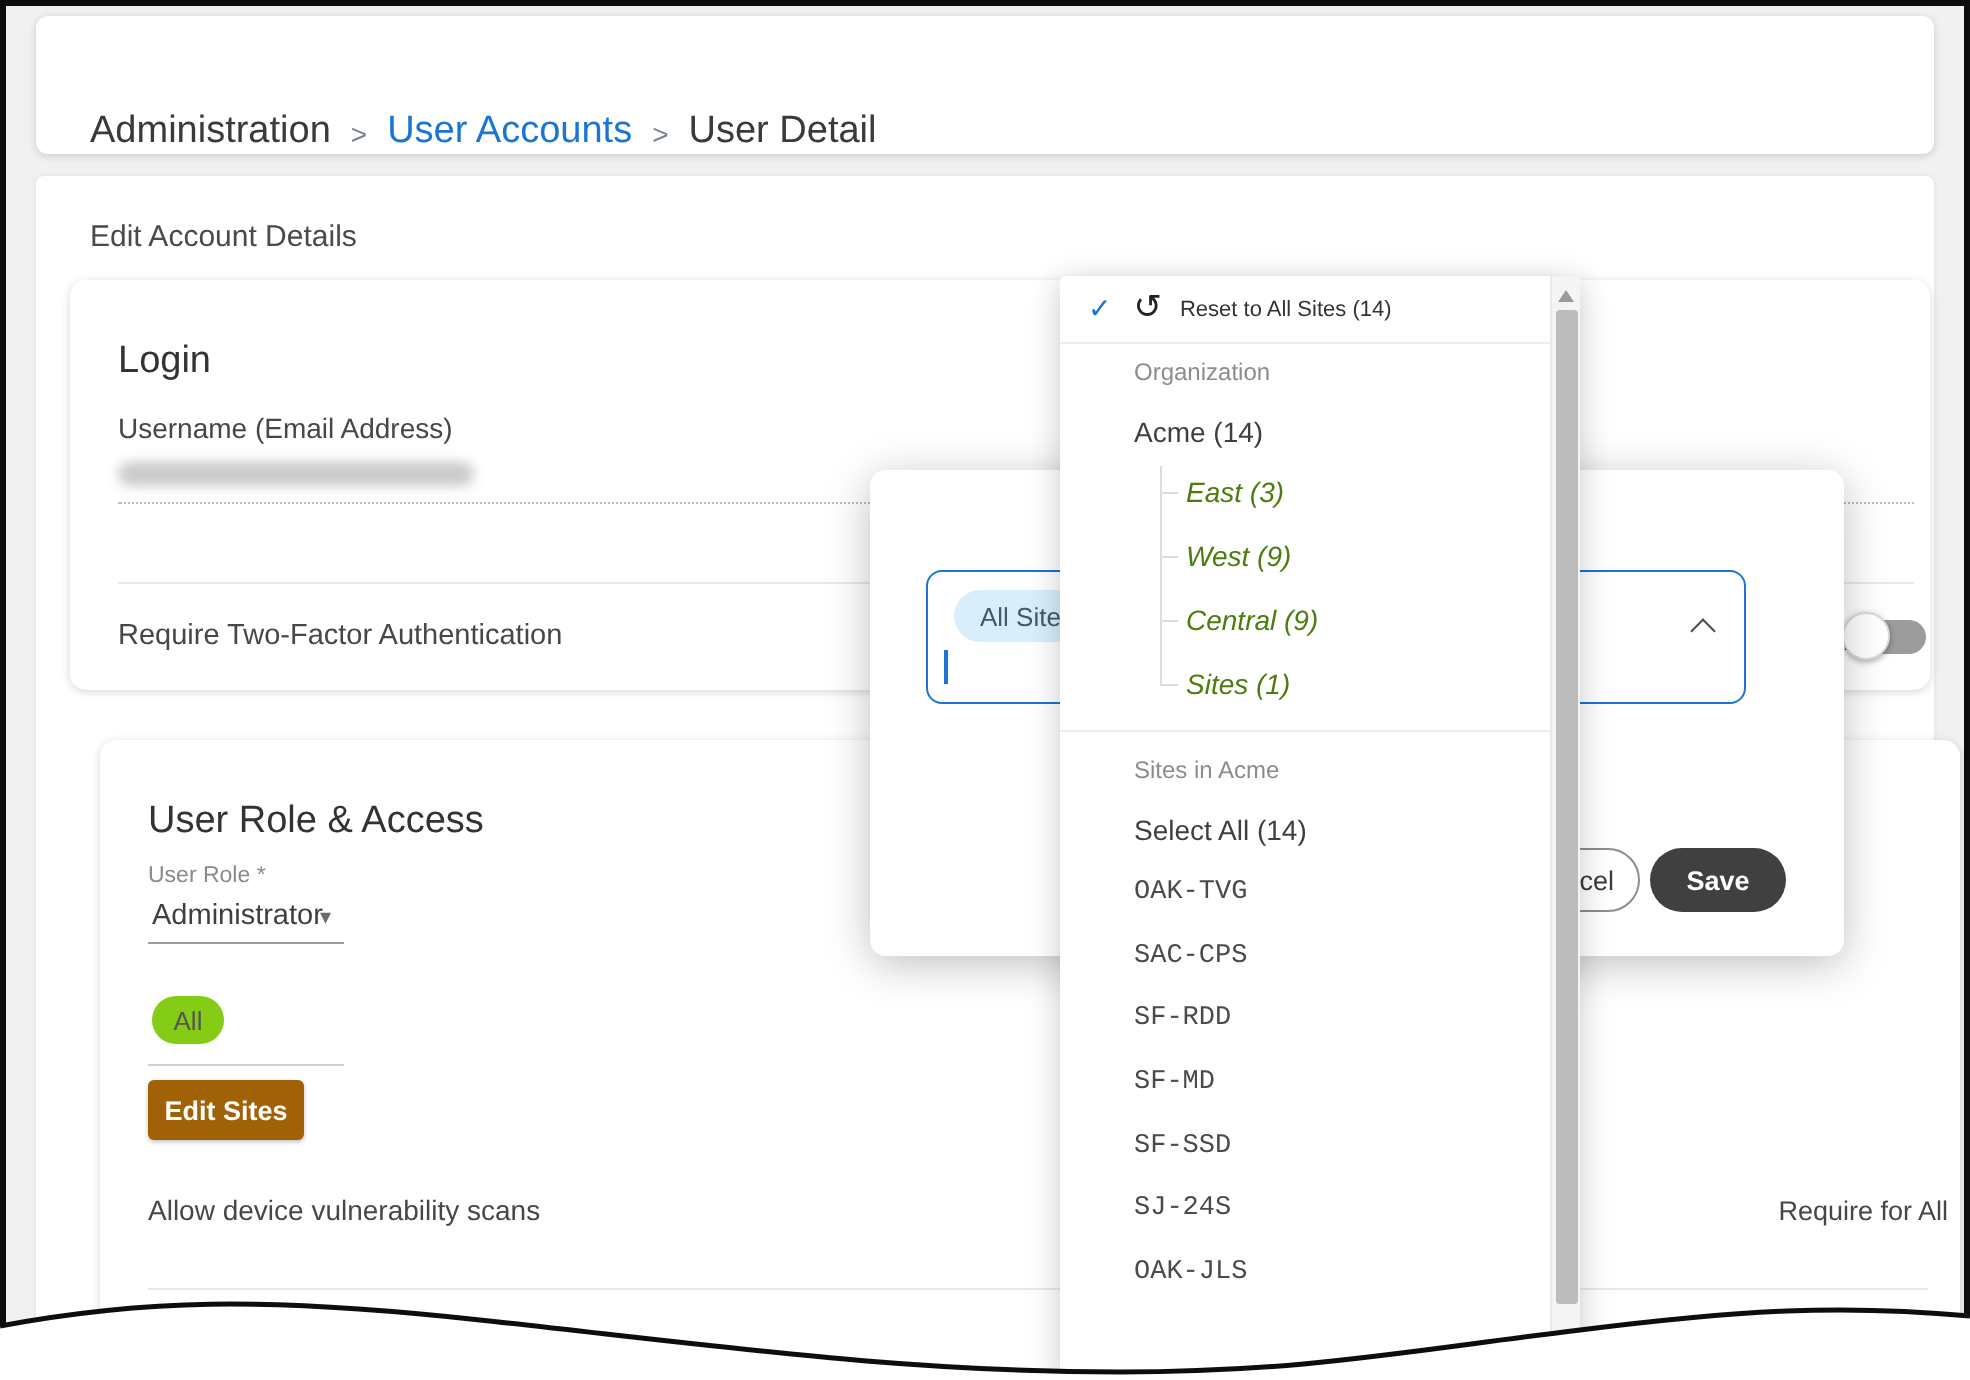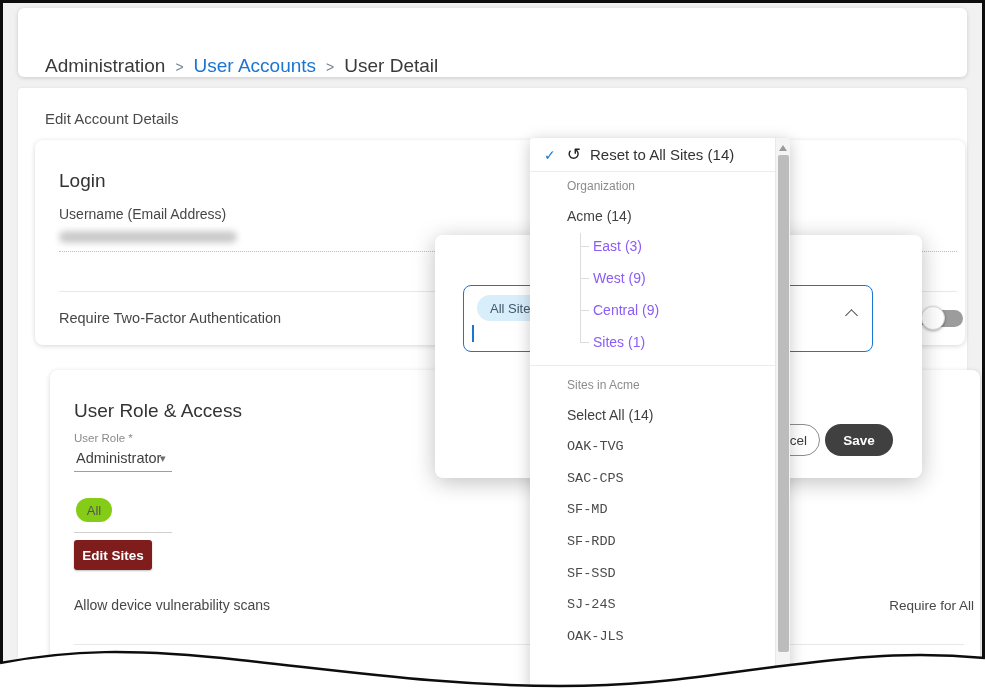--- a/index.html
+++ b/index.html
@@ -43,21 +43,21 @@
                    border:1px solid #dadada; box-shadow:0 1px 3px rgba(0,0,0,.35); }
 
   .role-title { top:30px; }
   .user-role-label { position:absolute; left:24px; top:62px; font-size:11.5px; color:#8a8a8a; }
   .user-role-value { position:absolute; left:26px; top:80px; font-size:14.5px; color:#3f3f3f; cursor:pointer; }
   .user-role-caret { position:absolute; left:110px; top:82px; font-size:11px; color:#6b6b6b; }
   .role-underline-1 { position:absolute; left:24px; top:101px; width:98px; border-bottom:1px solid #9e9e9e; }
   .all-chip { position:absolute; left:26px; top:128px; min-width:36px; height:24px; background:#84cc16; border-radius:12px;
               font-size:13px; color:#555; display:flex; align-items:center; justify-content:center; padding:0 10px; }
   .role-underline-2 { position:absolute; left:24px; top:162px; width:98px; border-bottom:1px solid #cfcfcf; }
-  .edit-sites-btn { position:absolute; left:24px; top:170px; width:78px; height:30px; background:#7f1d1d; color:#fff;
+  .edit-sites-btn { position:absolute; left:24px; top:170px; width:78px; height:30px; background:#a16207; color:#fff;
                     font-size:13.5px; font-weight:700; border:none; border-radius:3px; cursor:pointer;
                     box-shadow:0 1px 2px rgba(0,0,0,.25); }
   .vuln-label  { position:absolute; left:24px; top:227px; font-size:14px; color:#474747; }
   .vuln-status { position:absolute; right:6px; top:228px; font-size:13.5px; color:#474747; }
   .role-divider { position:absolute; left:24px; right:16px; top:274px; border-bottom:1px solid #e8e8e8; }
 
   
   .modal { position:absolute; left:435px; top:235px; width:487px; height:243px; background:#fff; border-radius:8px;
            box-shadow:0 4px 22px rgba(0,0,0,.25); z-index:10; }
   .site-input { position:absolute; left:28px; top:50px; width:410px; height:67px; border:1.5px solid #1b75d2;
@@ -71,28 +71,28 @@
   .cancel-btn { left:317px; background:#fff; border:1px solid #8d8d8d; color:#3c3c3c; }
   .save-btn   { left:390px; background:#404040; border:none; color:#fff; font-weight:700; }
 
   
   .dropdown { position:absolute; left:530px; top:138px; width:260px; height:552px; background:#fff;
               box-shadow:0 3px 16px rgba(0,0,0,.22); z-index:20; border-radius:3px 3px 0 0; }
   .dd-reset-row { position:absolute; left:0; top:0; right:15px; height:34px; border-bottom:1px solid #ececec;
                   display:flex; align-items:center; cursor:pointer; }
   .dd-check { margin-left:14px; color:#1b75d2; font-size:14px; }
   .dd-reset-icon { margin-left:11px; color:#222; font-size:17px; font-family:"DejaVu Sans",sans-serif; line-height:1; }
-  .dd-reset-label { margin-left:9px; font-size:15px; color:#333; }
+  .dd-reset-label { margin-left:9px; font-size:11px; color:#333; }
   .dd-group-label { position:absolute; left:37px; font-size:12px; color:#8c8c8c; }
   .dd-group-label.org { top:41px; }
   .dd-org { position:absolute; left:37px; top:70px; font-size:14px; color:#3f3f3f; cursor:pointer; }
   .tree-vline { position:absolute; left:50px; top:95px; width:1px; height:110px; background:#dcdcdc; }
   .region-list { position:absolute; left:50px; top:92px; width:170px; list-style:none; }
   .region-list li { position:relative; height:32px; display:flex; align-items:center; padding-left:13px;
-                    font-size:14px; color:#8b5cf6; cursor:pointer; }
+                    font-size:14px; color:#4d7c0f; cursor:pointer;font-style:italic; }
   .region-list li::before { content:''; position:absolute; left:0; top:50%; width:9px; height:1px; background:#dcdcdc; }
   .dd-divider { position:absolute; left:0; right:15px; top:227px; border-bottom:1px solid #ececec; }
   .dd-group-label.sites { top:240px; }
   .dd-select-all { position:absolute; left:37px; top:269px; font-size:14px; color:#3f3f3f; cursor:pointer; }
   .site-list { position:absolute; left:37px; top:293px; width:180px; list-style:none; }
   .site-list li { height:31.6px; display:flex; align-items:center; font-size:13.5px; color:#4a4a4a; cursor:pointer;font-family:Liberation Mono, monospace; }
   .dd-scrollbar { position:absolute; right:0; top:0; width:15px; height:100%; background:#f4f4f4; border-left:1px solid #e9e9e9; }
   .scroll-up-arrow { position:absolute; left:3px; top:7px; width:0; height:0;
                      border-left:4.5px solid transparent; border-right:4.5px solid transparent; border-bottom:6px solid #9a9a9a; }
   .scroll-thumb { position:absolute; left:2px; top:17px; width:11px; height:497px; background:#bcbcbc; border-radius:2px; }
@@ -179,23 +179,23 @@
     </ul>
   <div class="dd-divider"></div>
   <div class="dd-group-label sites">Sites in Acme</div>
   <div class="dd-select-all">Select All (14)</div>
   <ul class="site-list">
 
       <li class="site-item">OAK-TVG</li>
 
       <li class="site-item">SAC-CPS</li>
 
+      <li class="site-item">SF-RDD</li>
+
       <li class="site-item">SF-MD</li>
-
-      <li class="site-item">SF-RDD</li>
 
       <li class="site-item">SF-SSD</li>
 
       <li class="site-item">SJ-24S</li>
 
       <li class="site-item">OAK-JLS</li>
     </ul>
   <div class="dd-scrollbar">
     <div class="scroll-up-arrow"></div>
     <div class="scroll-thumb"></div>

